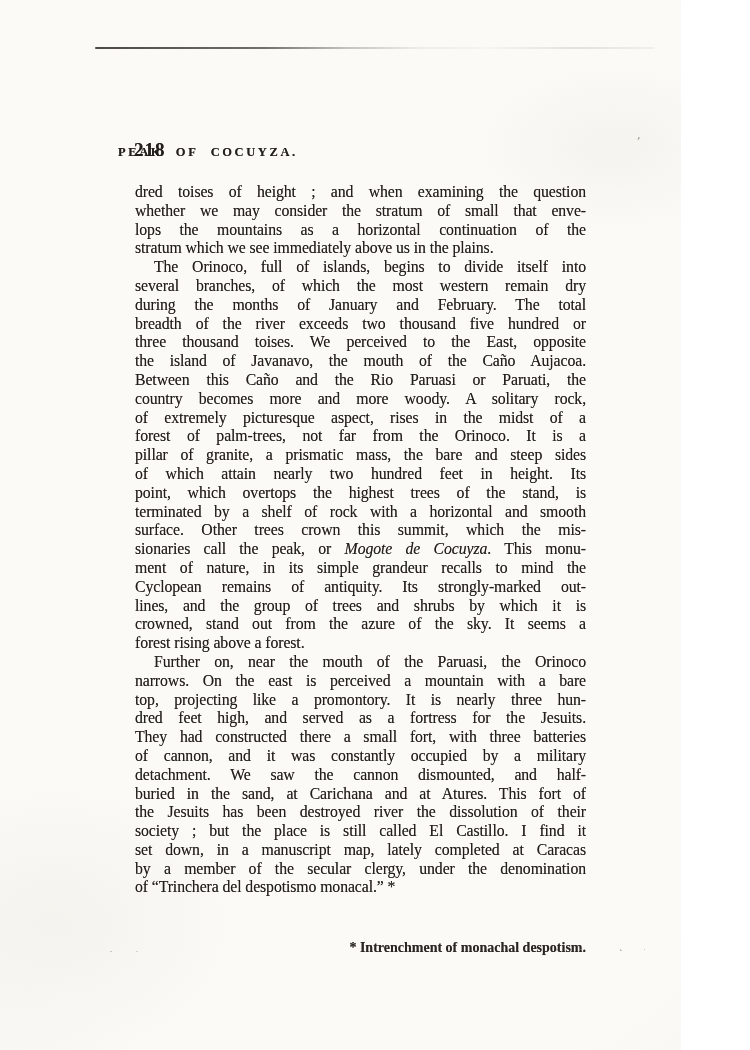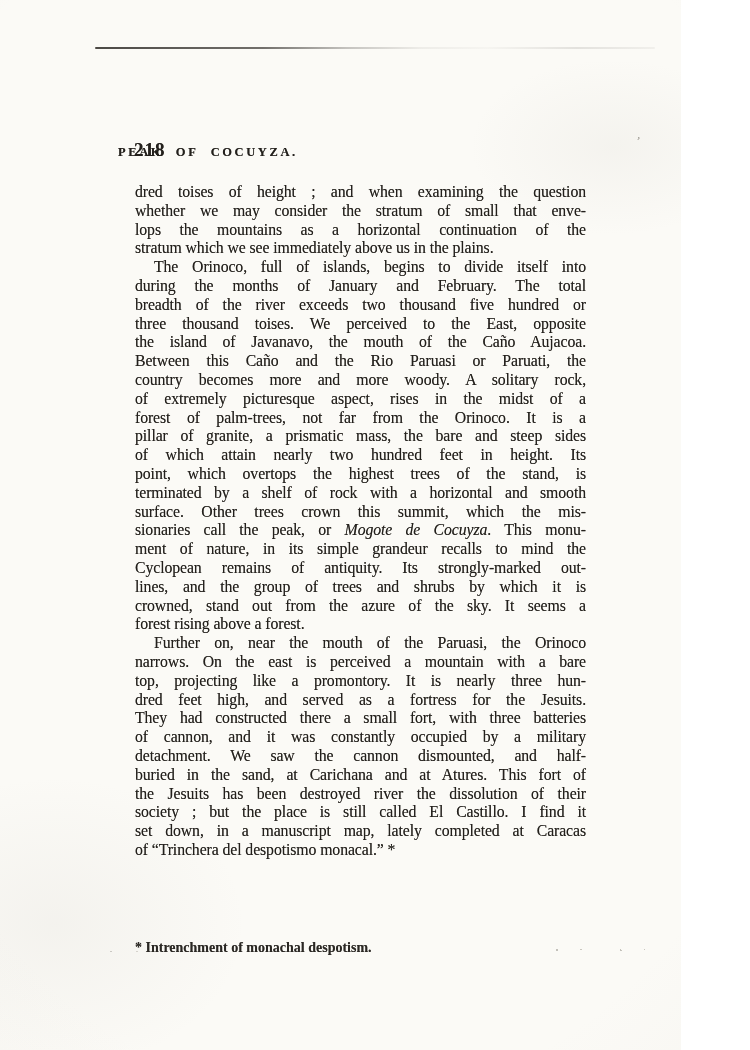--- a/index.html
+++ b/index.html
@@ -43,21 +43,21 @@
   .line{
     text-align:justify;
     text-align-last:justify;
     height:18.8px;overflow:visible;white-space:normal;
   }
   .line.last{text-align-last:left;}
   .line.indent{text-indent:19px;}
   .it{font-style:italic;}
   .footnote{
     position:absolute;left:135px;top:940px;width:451px;
-    text-align:left;font-size:14px;font-weight:bold;
+    text-align:right;font-size:14px;font-weight:bold;
     color:#2a2723;text-shadow:0 0 0.4px rgba(25,22,18,0.45);
   }
   .artifact{position:absolute;color:#6b675f;pointer-events:none;}
   .a-tick{left:636px;top:134px;font-size:12px;opacity:.7;transform:rotate(12deg);}
   .a-specks-br{left:548px;top:946px;width:110px;height:8px;opacity:.5;
     background:
       radial-gradient(circle 1.5px at 8% 50%, #8d897f 60%, transparent 70%),
       radial-gradient(circle 1px at 30% 40%, #9b968c 60%, transparent 70%),
       radial-gradient(circle 1.5px at 66% 55%, #8d897f 60%, transparent 70%),
       radial-gradient(circle 1px at 88% 45%, #9b968c 60%, transparent 70%);}
@@ -77,20 +77,21 @@
 
   <div class="body-text">
       <div>
         <div class="line"><span>dred toises of height ; and when examining the question</span></div>
         <div class="line"><span>whether we may consider the stratum of small that enve-</span></div>
         <div class="line"><span>lops the mountains as a horizontal continuation of the</span></div>
         <div class="line last"><span>stratum which we see immediately above us in the plains.</span></div>
       </div>
       <div>
         <div class="line indent"><span>The Orinoco, full of islands, begins to divide itself into</span></div>
+        <div class="line"><span>several branches, of which the most western remain dry</span></div>
         <div class="line"><span>during the months of January and February.  The total</span></div>
         <div class="line"><span>breadth of the river exceeds two thousand five hundred or</span></div>
         <div class="line"><span>three thousand toises.  We perceived to the East, opposite</span></div>
         <div class="line"><span>the island of Javanavo, the mouth of the Caño Aujacoa.</span></div>
         <div class="line"><span>Between this Caño and the Rio Paruasi or Paruati, the</span></div>
         <div class="line"><span>country becomes more and more woody.  A solitary rock,</span></div>
         <div class="line"><span>of extremely picturesque aspect, rises in the midst of a</span></div>
         <div class="line"><span>forest of palm-trees, not far from the Orinoco.  It is a</span></div>
         <div class="line"><span>pillar of granite, a prismatic mass, the bare and steep sides</span></div>
         <div class="line"><span>of which attain nearly two hundred feet in height.  Its</span></div>
@@ -109,20 +110,21 @@
         <div class="line"><span>narrows.  On the east is perceived a mountain with a bare</span></div>
         <div class="line"><span>top, projecting like a promontory.  It is nearly three hun-</span></div>
         <div class="line"><span>dred feet high, and served as a fortress for the Jesuits.</span></div>
         <div class="line"><span>They had constructed there a small fort, with three batteries</span></div>
         <div class="line"><span>of cannon, and it was constantly occupied by a military</span></div>
         <div class="line"><span>detachment.  We saw the cannon dismounted, and half-</span></div>
         <div class="line"><span>buried in the sand, at Carichana and at Atures.  This fort of</span></div>
         <div class="line"><span>the Jesuits has been destroyed river the dissolution of their</span></div>
         <div class="line"><span>society ; but the place is still called El Castillo.  I find it</span></div>
         <div class="line"><span>set down, in a manuscript map, lately completed at Caracas</span></div>
+        <div class="line"><span>by a member of the secular clergy, under the denomination</span></div>
         <div class="line last"><span>of “Trinchera del despotismo monacal.” *</span></div>
       </div>
     </div>
 
   <div class="footnote">* Intrenchment of monachal despotism.</div>
 
   <span class="artifact a-tick">’</span>
   <div class="artifact a-specks-br"></div>
   <div class="artifact a-specks-bl"></div>
 </div>

